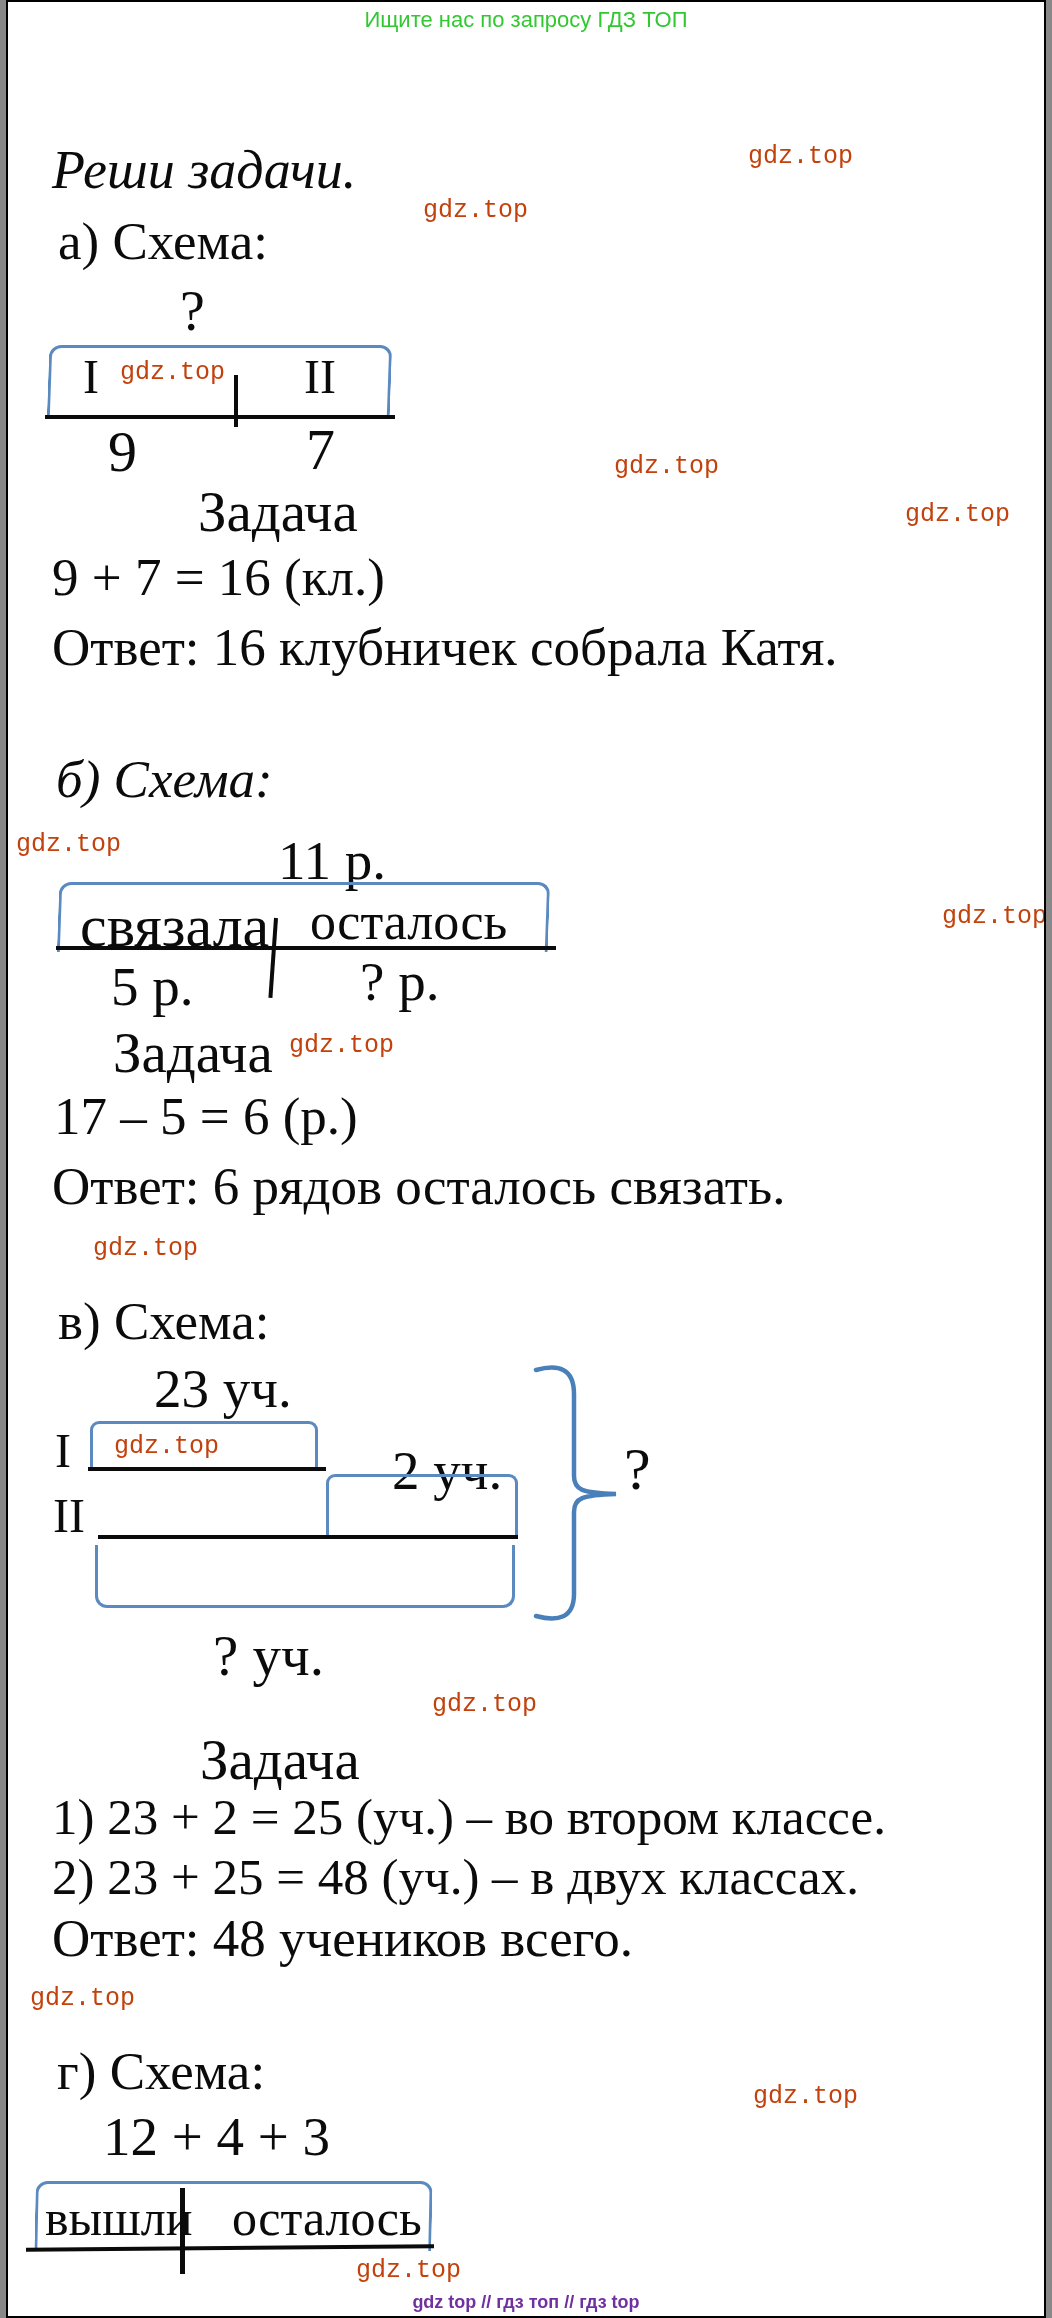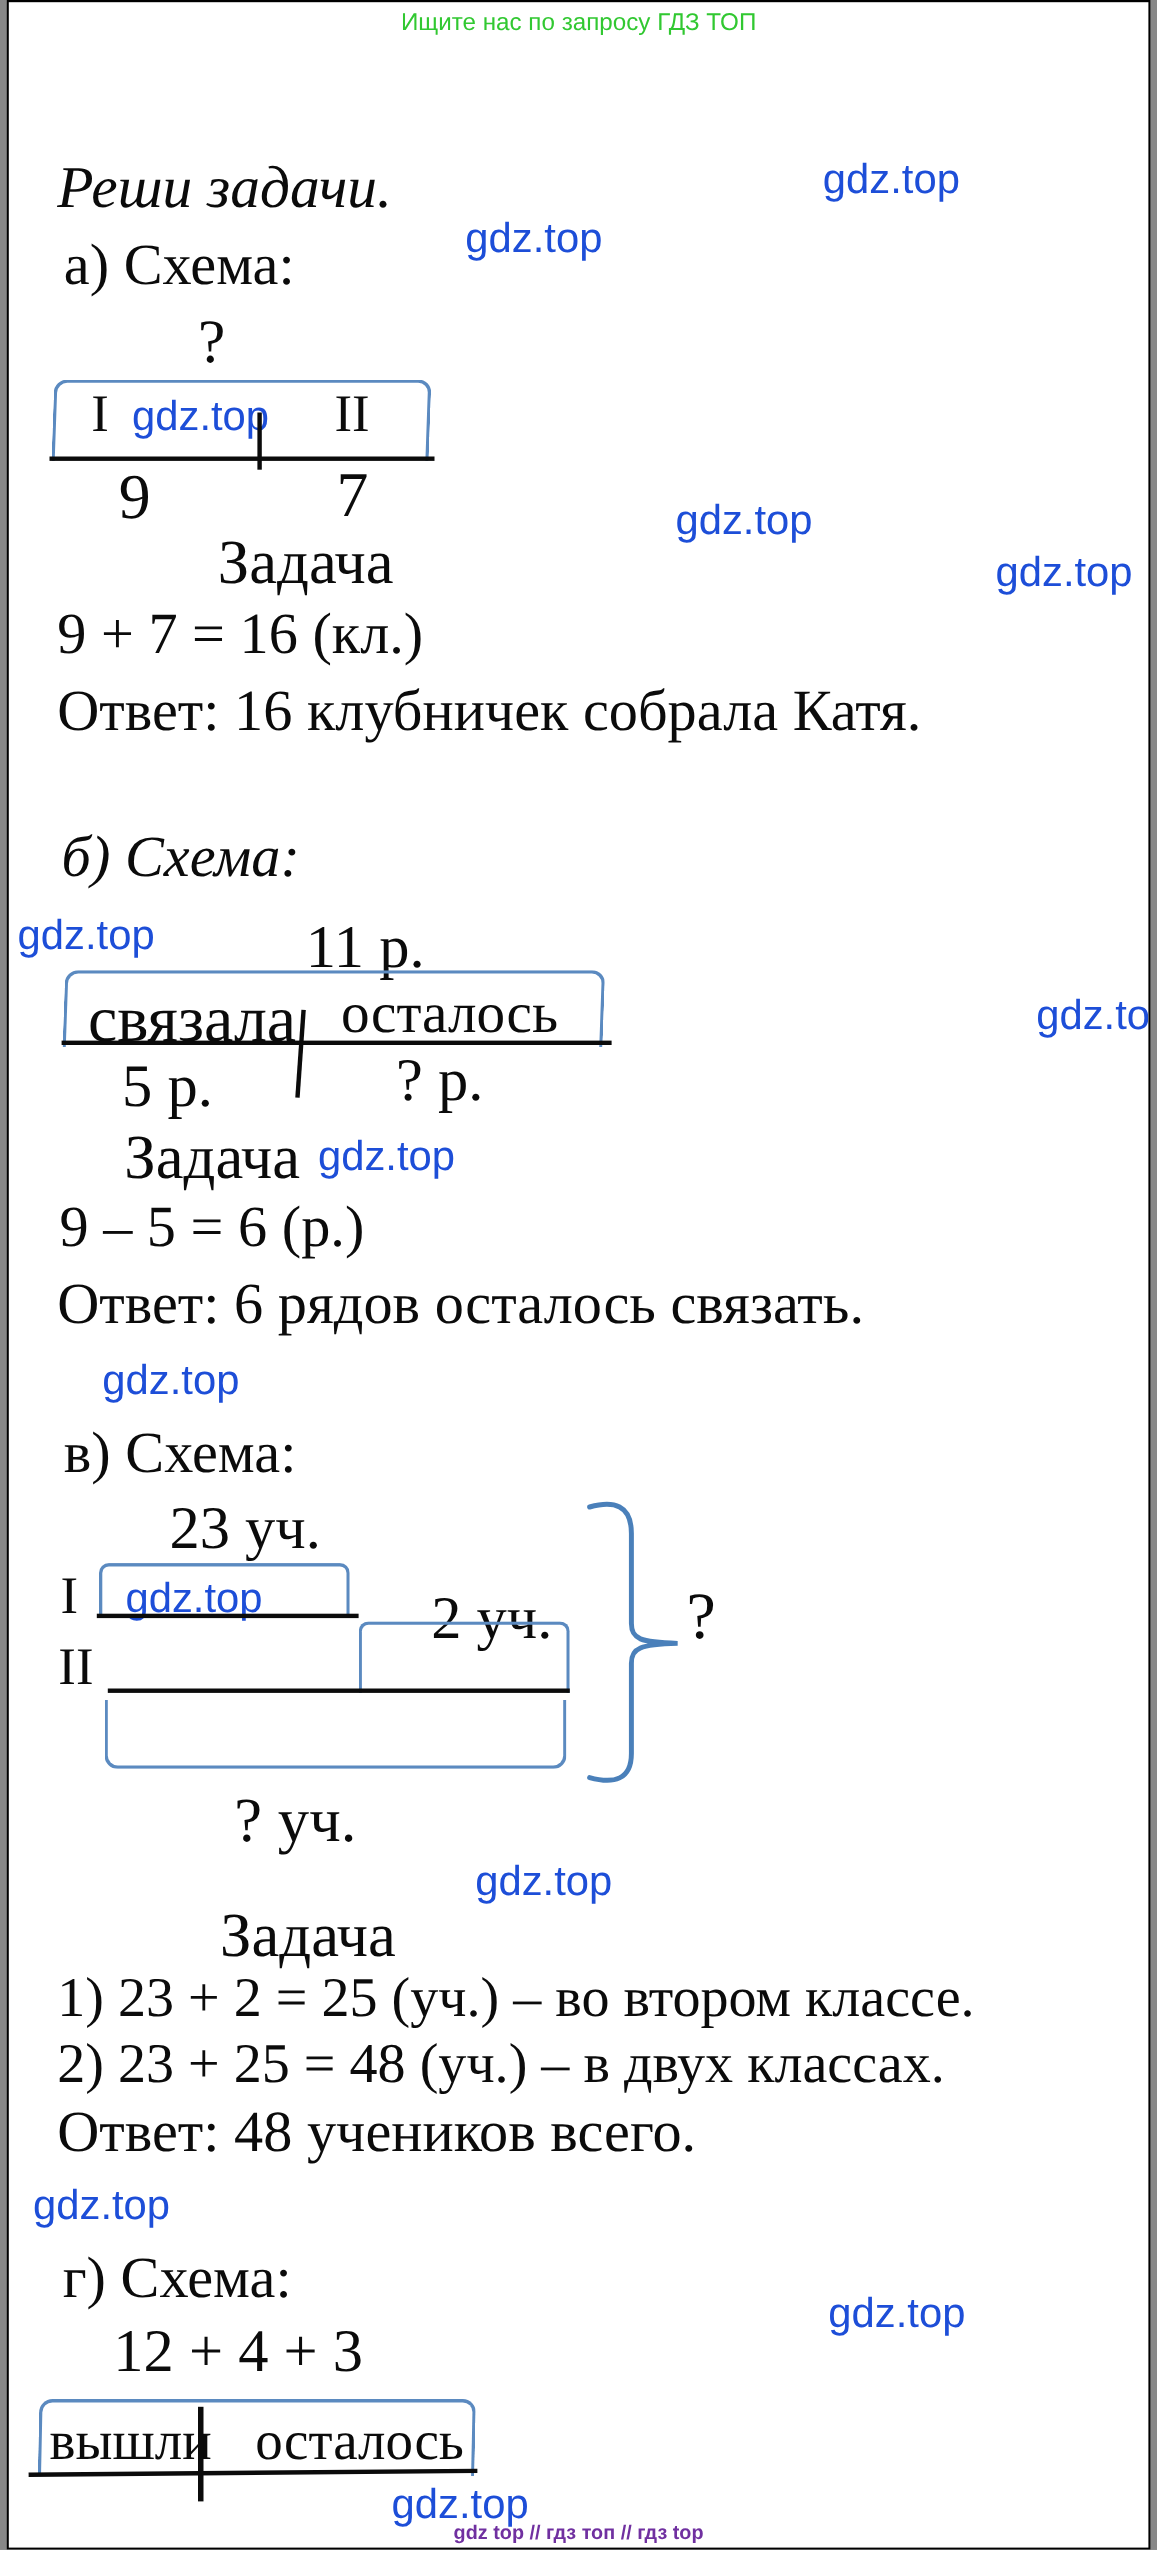--- a/index.html
+++ b/index.html
@@ -4,21 +4,21 @@
 <style>
   html,body{margin:0;padding:0;background:#888;}
   .page{
     position:relative;width:1040px;height:2318px;margin:0 auto;
     background:#ffffff;border:2px solid #000000;box-sizing:border-box;overflow:hidden;
     font-family:"Liberation Serif", serif;color:#0b0b0b;
   }
   .serif{position:absolute;font-family:"Liberation Serif",serif;color:#0b0b0b;line-height:1.05;white-space:nowrap;}
   .bold{font-weight:bold;}
   .ital{font-style:italic;}
-  .wm{position:absolute;font-family:Liberation Sans, sans-serif;font-size:38px;color:#1d4ed8;line-height:1;white-space:nowrap;}
+  .wm{position:absolute;font-family:Liberation Mono, monospace;font-size:25px;color:#c2410c;line-height:1;white-space:nowrap;}
   .hdr{position:absolute;top:6px;left:0;width:100%;text-align:center;
        font-family:"Liberation Sans",sans-serif;font-size:22px;color:#31c831;line-height:1.1;}
   .ftr{position:absolute;top:2291px;left:0;width:100%;text-align:center;
        font-family:"Liberation Sans",sans-serif;font-size:18px;font-weight:600;color:#7030a0;line-height:1.1;}
   .bluebox{position:absolute;border:3px solid #5b8ac0;border-bottom:none;
        border-radius:12px 12px 0 0;background:transparent;}
   .bracket{position:absolute;border:3px solid #5b8ac0;border-bottom:none;
        border-radius:9px 9px 0 0;background:transparent;}
   .ubracket{position:absolute;border:3px solid #5b8ac0;border-top:none;
        border-radius:0 0 12px 12px;background:transparent;}
@@ -65,21 +65,21 @@
   <div class="serif" style="left:302px;top:893px;font-size:52px;">осталось</div>
   <div class="vline" style="left:266px;top:916px;height:80px;transform:rotate(4deg);transform-origin:top center;"></div>
   <div class="hline" style="left:48px;top:944px;width:500px;"></div>
 
   <div class="serif" style="left:103px;top:956px;font-size:55px;">5 р.</div>
   <div class="serif" style="left:352px;top:951px;font-size:55px;">? р.</div>
   <div class="wm" style="left:934px;top:902px;">gdz.top</div>
 
   <div class="serif" style="left:105px;top:1021px;font-size:57px;">Задача</div>
   <div class="wm" style="left:281px;top:1031px;">gdz.top</div>
-  <div class="serif" style="left:46px;top:1087px;font-size:53px;">9 – 5 = 6 (р.)</div>
+  <div class="serif" style="left:46px;top:1087px;font-size:53px;">17 – 5 = 6 (р.)</div>
   <div class="serif" style="left:44px;top:1157px;font-size:53px;">Ответ: 6 рядов осталось связать.</div>
   <div class="wm" style="left:85px;top:1234px;">gdz.top</div>
 
   <div class="serif" style="left:50px;top:1292px;font-size:53px;">в) Схема:</div>
   <div class="serif" style="left:146px;top:1358px;font-size:55px;">23 уч.</div>
 
   <div class="serif" style="left:47px;top:1424px;font-size:48px;">I</div>
   <div class="bracket" style="left:82px;top:1419px;width:222px;height:47px;"></div>
   <div class="wm" style="left:106px;top:1432px;">gdz.top</div>
   <div class="hline" style="left:80px;top:1465px;width:238px;"></div>

